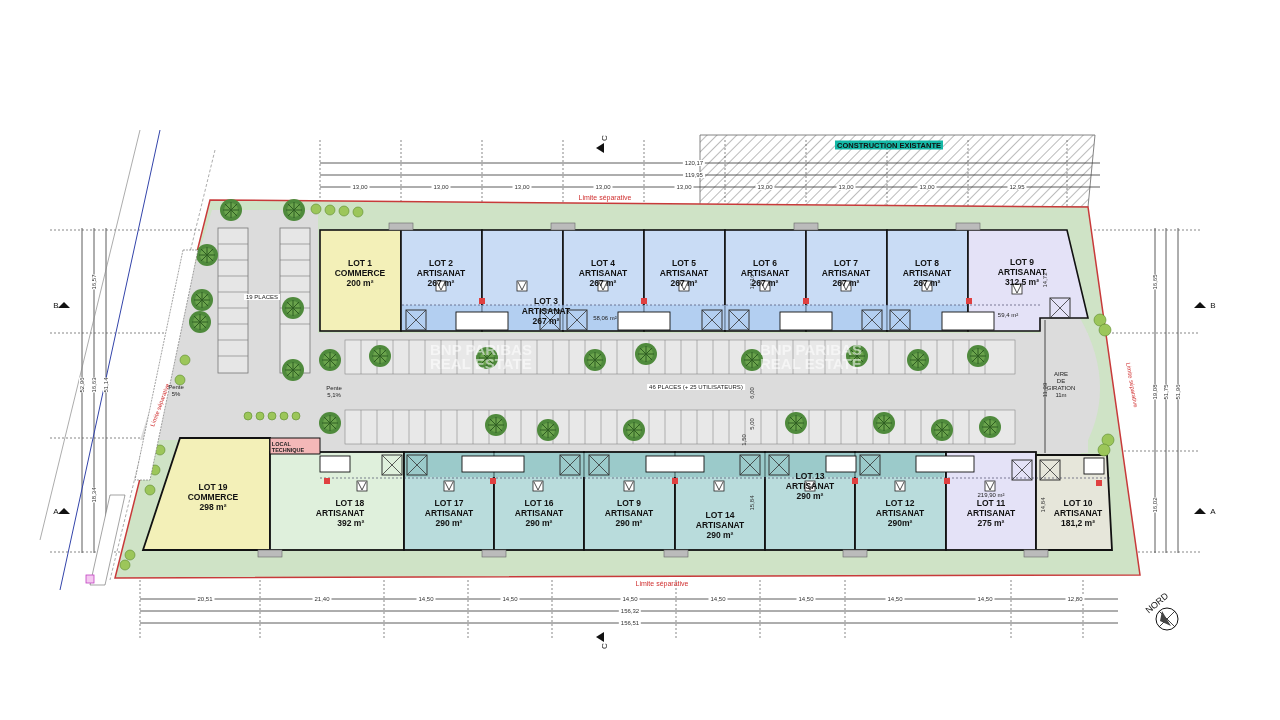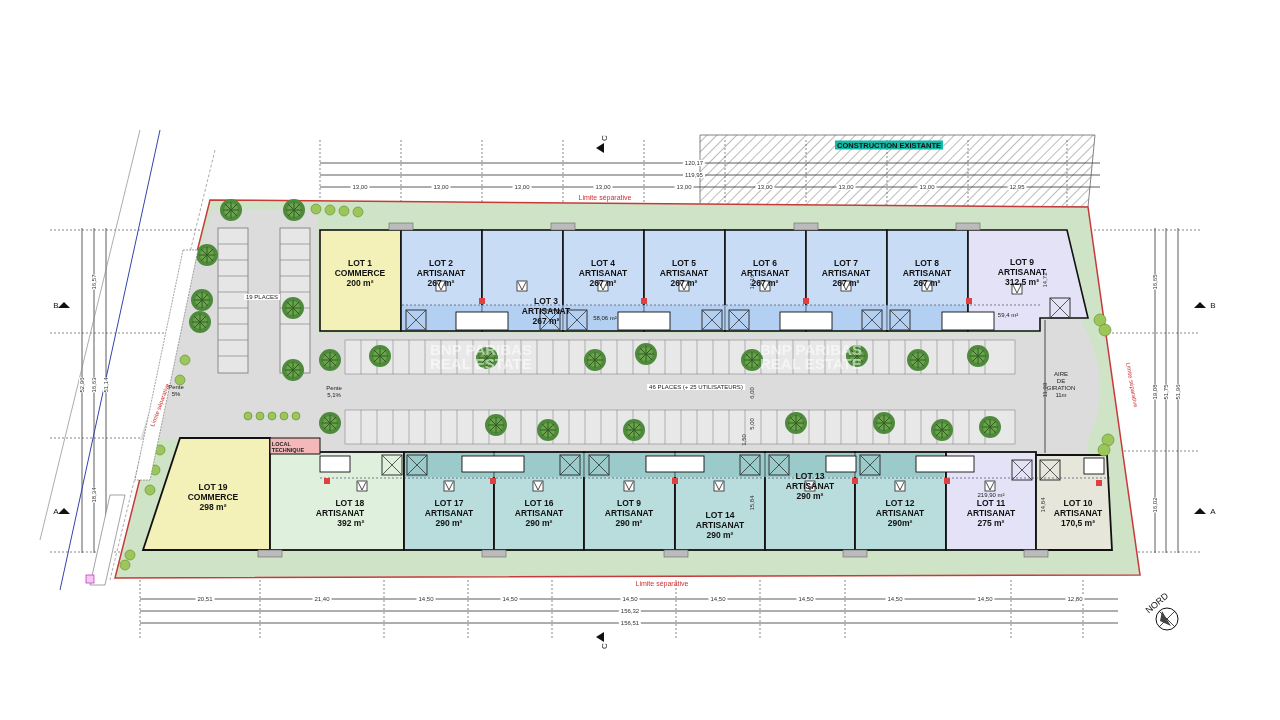--- a/index.html
+++ b/index.html
@@ -490,21 +490,21 @@
   <div>290m²</div>
 </div>
 <div class="lot-label" style="left:991px;top:513px;">
   <div>LOT 11</div>
   <div>ARTISANAT</div>
   <div>275 m²</div>
 </div>
 <div class="lot-label" style="left:1078px;top:513px;">
   <div>LOT 10</div>
   <div>ARTISANAT</div>
-  <div>170,5 m²</div>
+  <div>181,2 m²</div>
 </div>
 
 <div class="small-label" style="left:605px;top:318px;">58,06 m²</div>
 <div class="small-label" style="left:1008px;top:315px;">59,4 m²</div>
 <div class="small-label" style="left:991px;top:495px;">219,90 m²</div>
 
 <div class="small-label" style="left:262px;top:297px;background:#fff;padding:0 2px;">19 PLACES</div>
 <div class="small-label" style="left:696px;top:387px;background:#fff;padding:0 2px;">46 PLACES (+ 25 UTILISATEURS)</div>
 <div class="small-label" style="left:1061px;top:385px;text-align:center;line-height:7px;">
   <div>AIRE</div>

